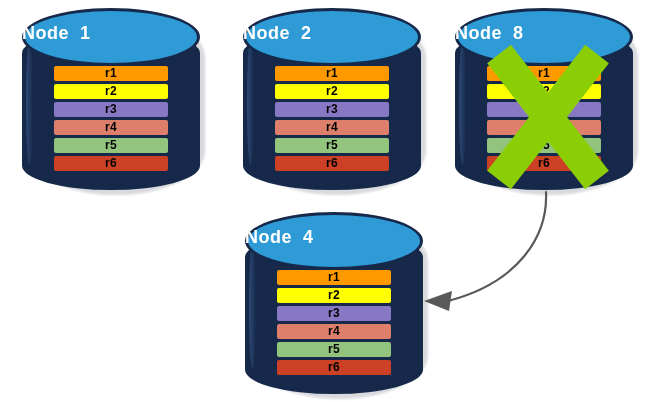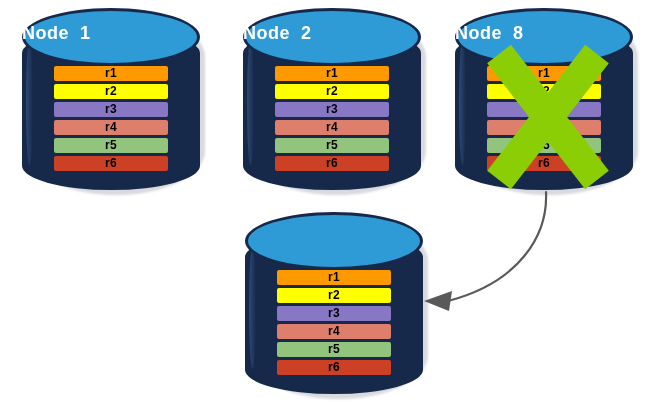--- a/index.html
+++ b/index.html
@@ -173,20 +173,21 @@
         <line x1="44" y1="46" x2="142" y2="172" stroke-width="30" stroke="#8cce06"></line>
         <line x1="142" y1="46" x2="44" y2="172" stroke-width="30" stroke="#8cce06"></line>
       </g>
     </svg>
   </div>
 
   <div class="node" style="left:245px; top:212px;">
     <div class="node-shadow"></div>
     <div class="node-body"></div>
     <div class="node-top"></div>
+    <div class="node-label">Node  4</div>
     <div class="records">
       <div class="record" style="background: rgb(255, 153, 0);">r1</div>
       <div class="record" style="background: rgb(255, 255, 0);">r2</div>
       <div class="record" style="background: rgb(136, 120, 195);">r3</div>
       <div class="record" style="background: rgb(221, 127, 107);">r4</div>
       <div class="record" style="background: rgb(147, 196, 125);">r5</div>
       <div class="record" style="background: rgb(204, 65, 37);">r6</div>
     </div>
   </div>
 

